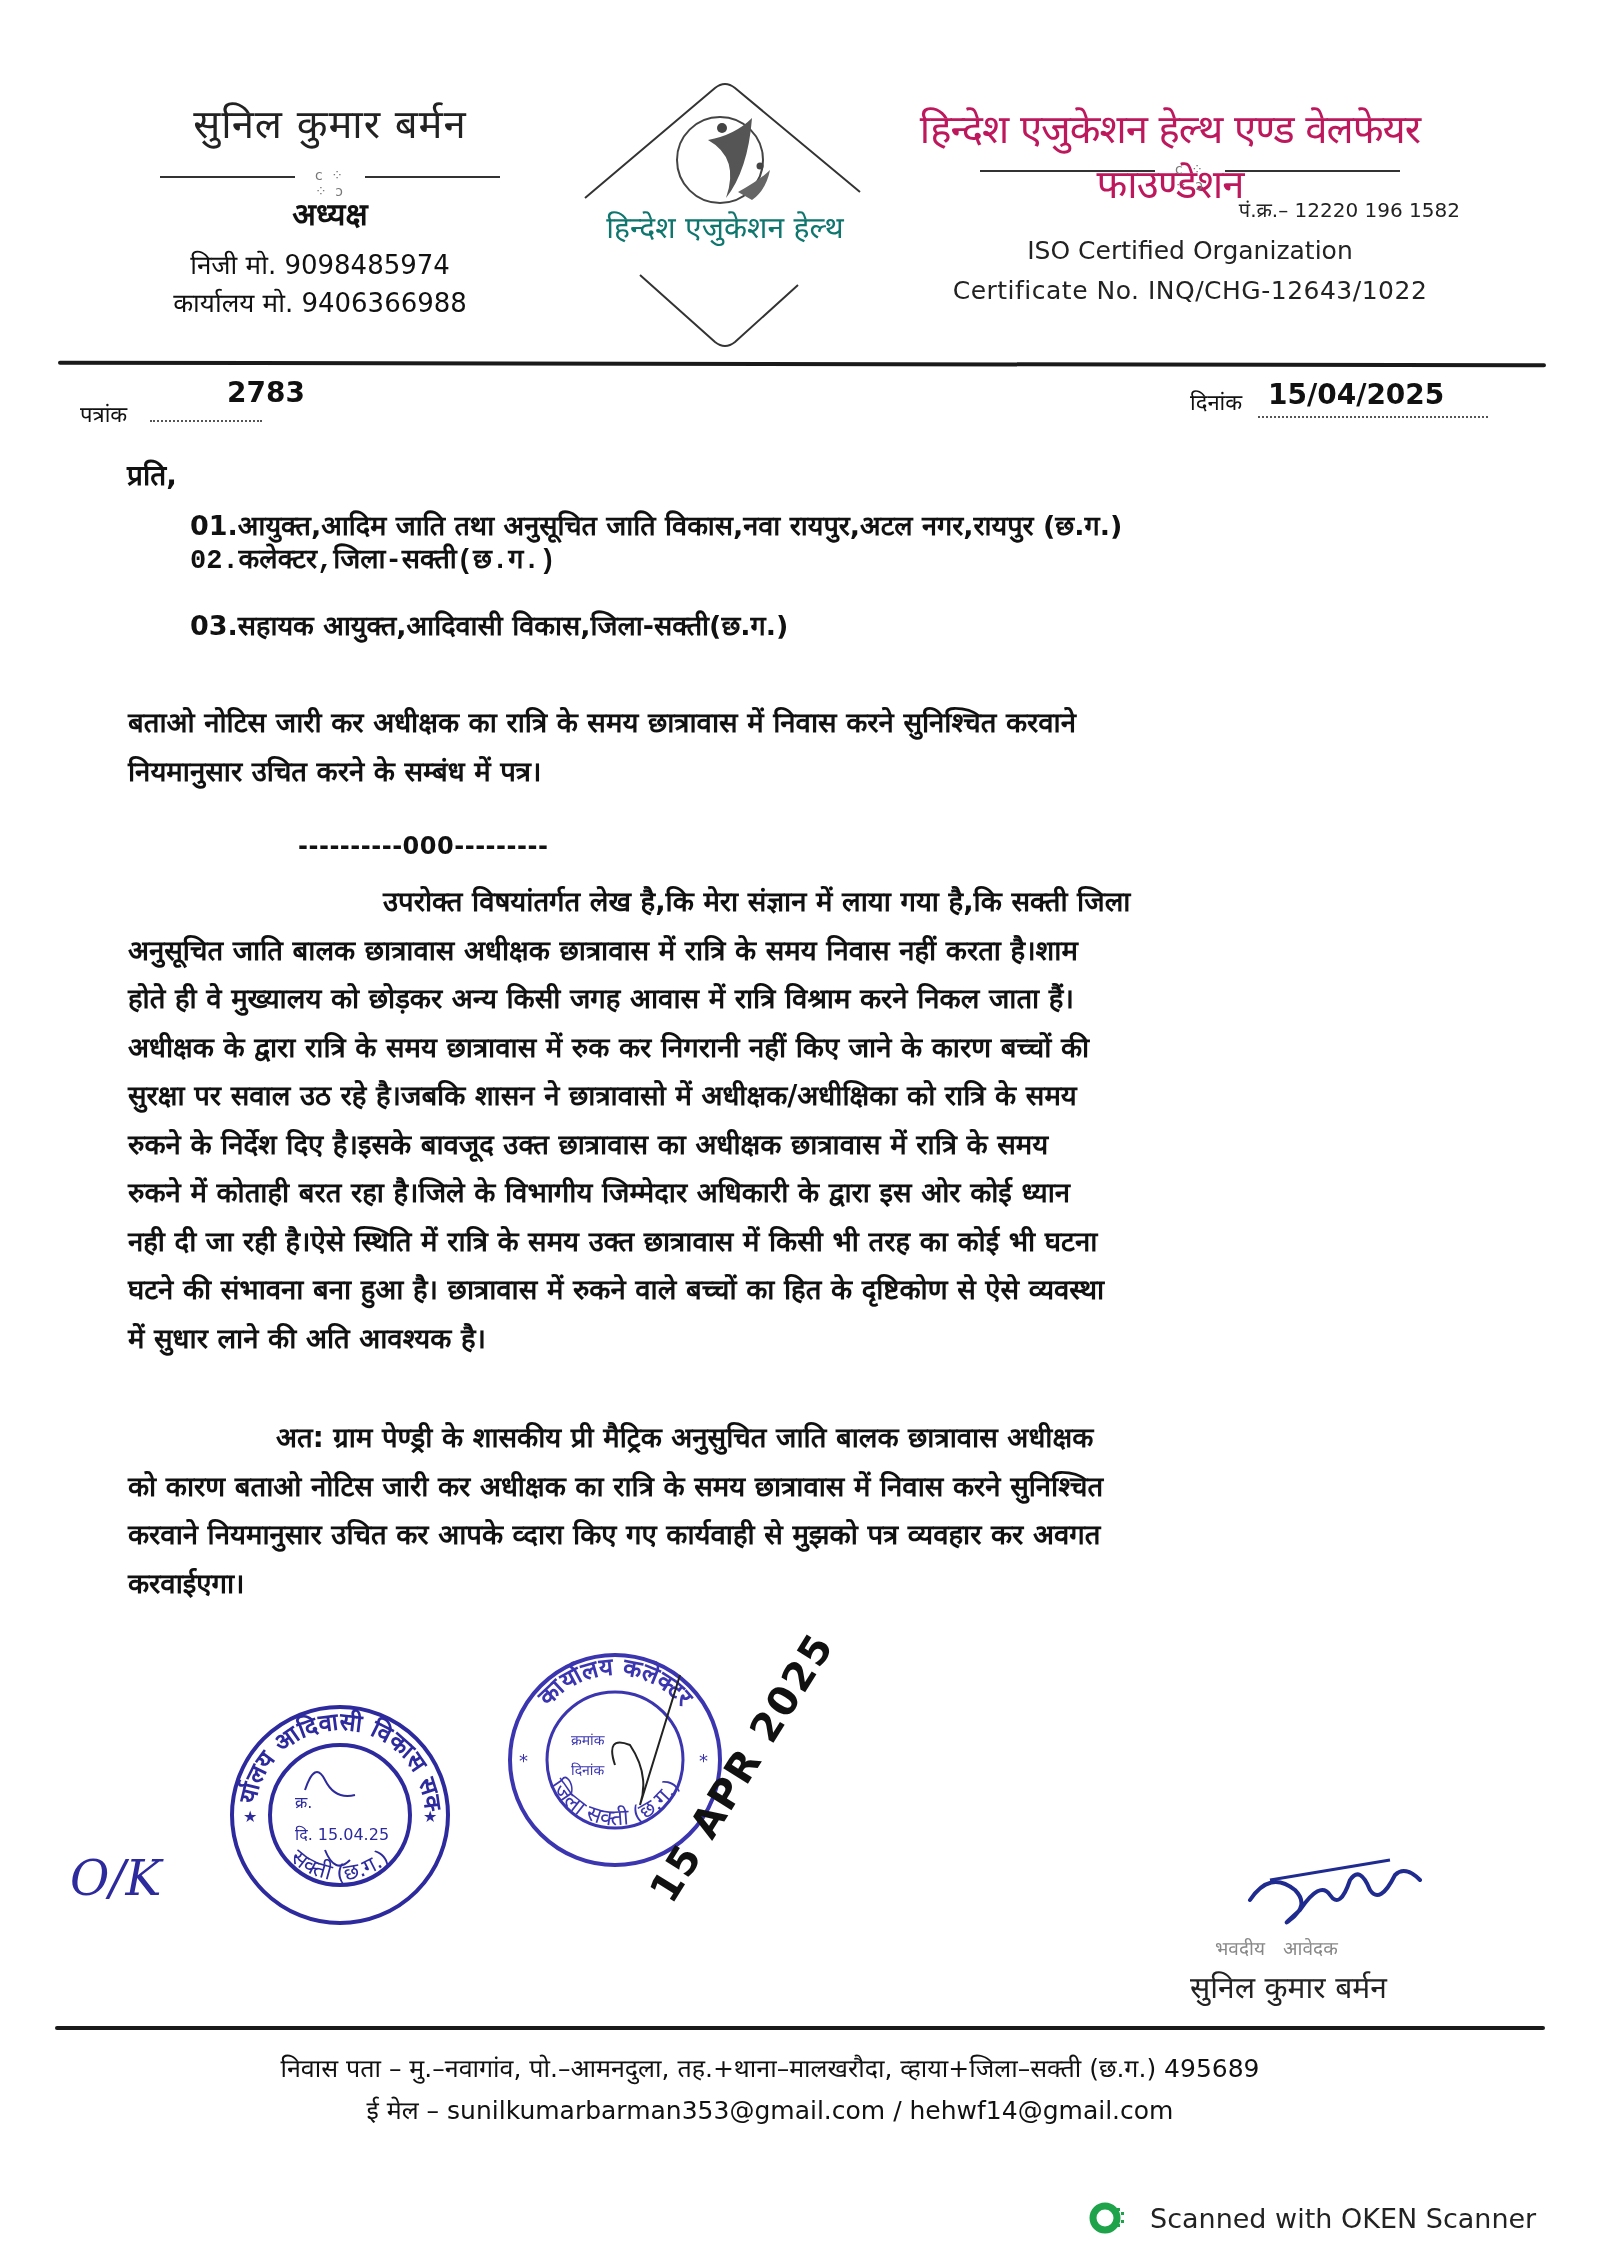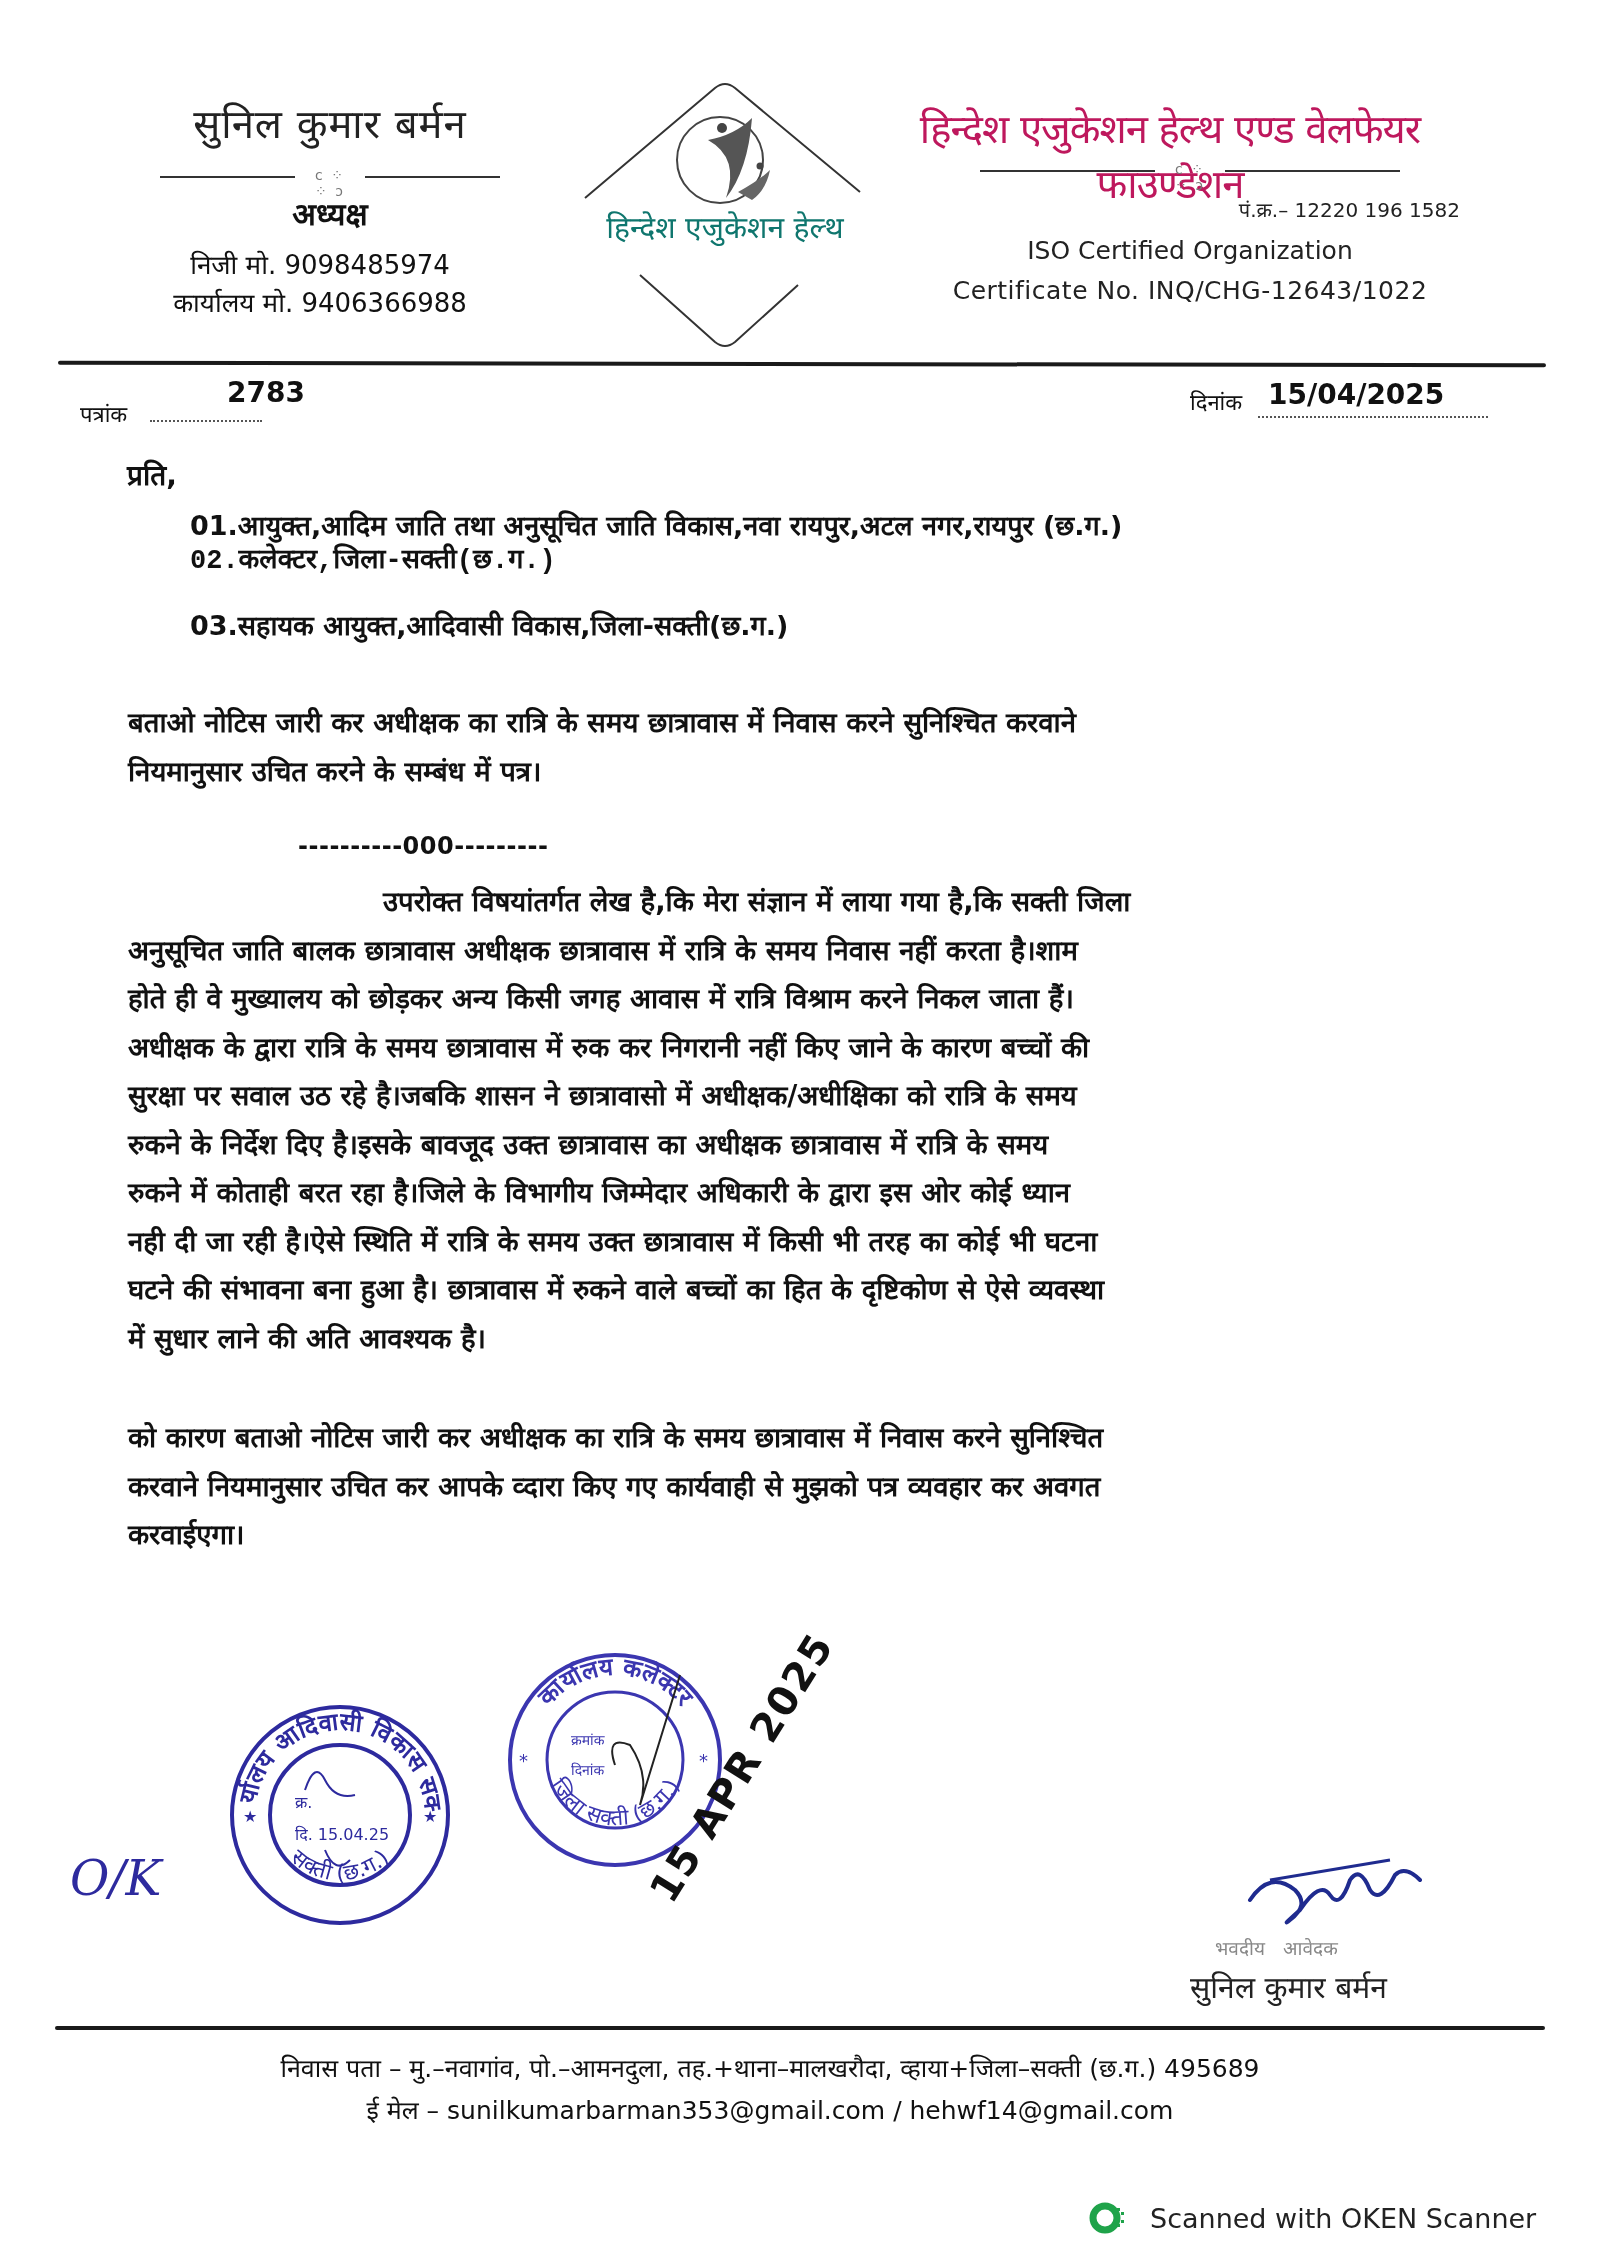--- a/index.html
+++ b/index.html
@@ -126,20 +126,21 @@
   <span class="ln">अधीक्षक के द्वारा रात्रि के समय छात्रावास में रुक कर निगरानी नहीं किए जाने के कारण बच्चों की</span>
   <span class="ln">सुरक्षा पर सवाल उठ रहे है।जबकि शासन ने छात्रावासो में अधीक्षक/अधीक्षिका को रात्रि के समय</span>
   <span class="ln">रुकने के निर्देश दिए है।इसके बावजूद उक्त छात्रावास का अधीक्षक छात्रावास में रात्रि के समय</span>
   <span class="ln">रुकने में कोताही बरत रहा है।जिले के विभागीय जिम्मेदार अधिकारी के द्वारा इस ओर कोई ध्यान</span>
   <span class="ln">नही दी जा रही है।ऐसे स्थिति में रात्रि के समय उक्त छात्रावास में किसी भी तरह का कोई भी घटना</span>
   <span class="ln">घटने की संभावना बना हुआ है। छात्रावास में रुकने वाले बच्चों का हित के दृष्टिकोण से ऐसे व्यवस्था</span>
   <span class="ln">में सुधार लाने की अति आवश्यक है।</span>
 </div>
 
 <div class="abs para" style="top:1413px;">
+  <span class="ln" style="padding-left:148px;">अत: ग्राम पेण्ड्री के शासकीय प्री मैट्रिक अनुसुचित जाति बालक छात्रावास अधीक्षक</span>
   <span class="ln">को कारण बताओ नोटिस जारी कर अधीक्षक का रात्रि के समय छात्रावास में निवास करने सुनिश्चित</span>
   <span class="ln">करवाने नियमानुसार उचित कर आपके व्दारा किए गए कार्यवाही से मुझको पत्र व्यवहार कर अवगत</span>
   <span class="ln">करवाईएगा।</span>
 </div>
 
 <div class="abs hand-ok">O/K</div>
 
 <svg class="stamp" style="left:225px;top:1700px;" width="230" height="230" viewBox="0 0 230 230">
   <defs>
     <path id="arcTop1" d="M30 115 A85 85 0 0 1 200 115"></path>

